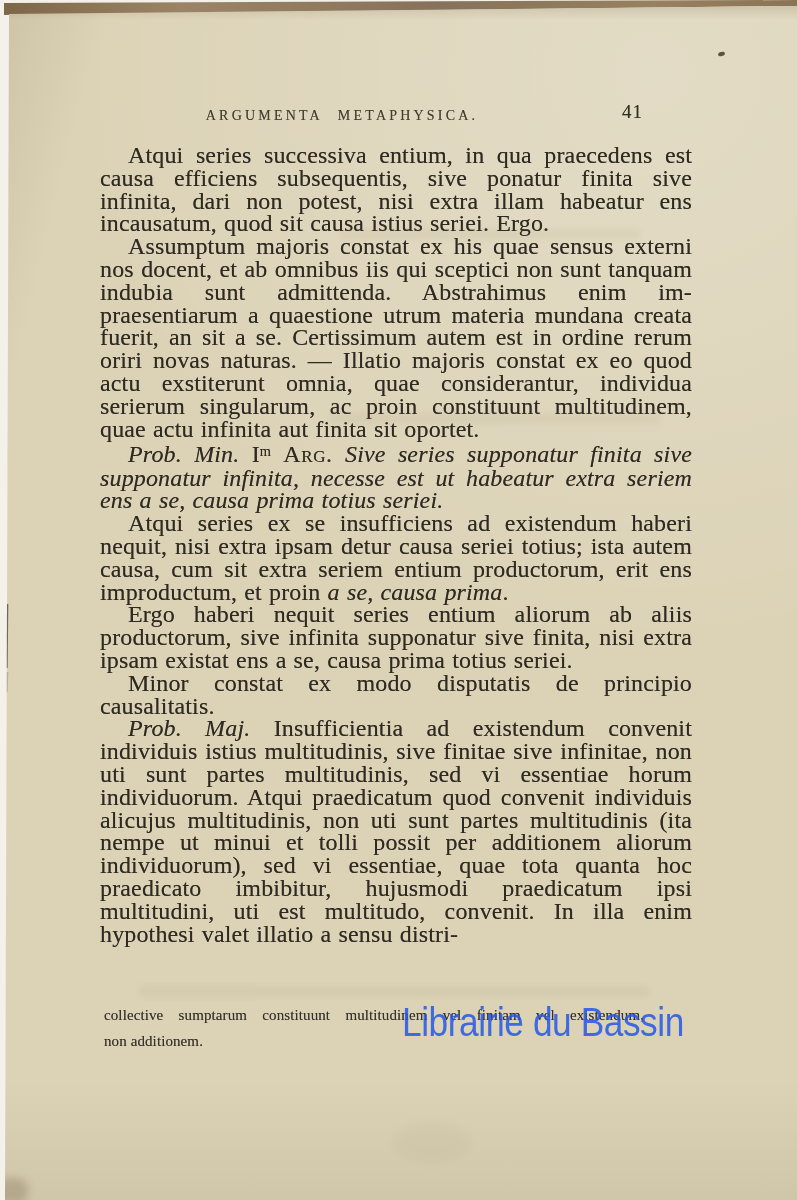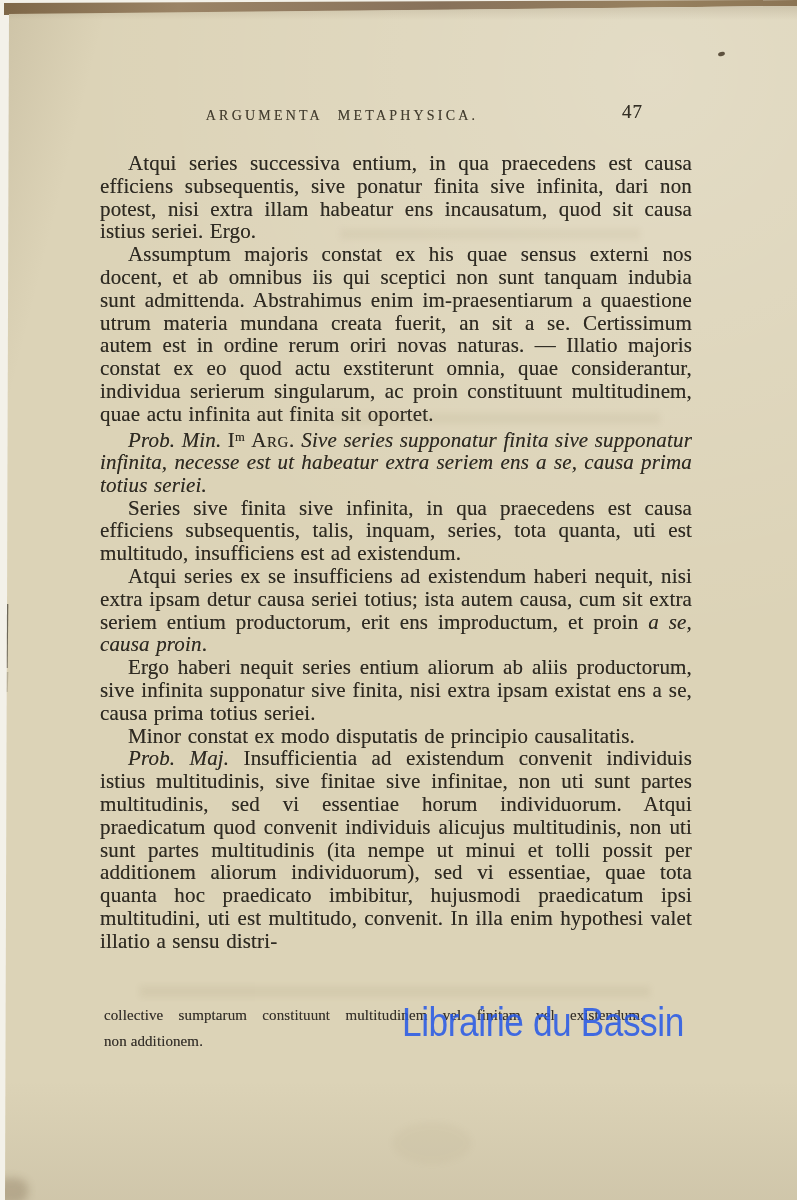--- a/index.html
+++ b/index.html
@@ -40,22 +40,22 @@
     font-size:14px;letter-spacing:3.2px;word-spacing:9px;
     color:#443e30;text-shadow:0 0 .6px rgba(68,62,48,.5);
   }
   .folio{
     position:absolute;left:622px;top:101px;
     font-size:19px;color:#332e24;letter-spacing:1px;
     text-shadow:0 0 .5px rgba(46,42,34,.5);
   }
 
   .body-text{
-    position:absolute;left:100px;top:152px;width:592px;
-    font-size:21px;line-height:22.8px;color:var(--ink,#2e2a22);
+    position:absolute;left:100px;top:144px;width:592px;
+    font-size:24px;line-height:22.8px;color:var(--ink,#2e2a22);
     text-shadow:0 0 .5px rgba(46,42,34,.55);
     word-spacing:1px;letter-spacing:.15px;
   }
   .para{margin:0;text-indent:28px;text-align:justify;}
   .seg-roman{font-style:normal;}
   .seg-italic{font-style:italic;}
   .seg-sup{vertical-align:.45em;font-size:.6em;letter-spacing:0;}
   .seg-smallcaps{font-variant:small-caps;letter-spacing:.6px;}
 
   .footnote{
@@ -99,28 +99,27 @@
 <div class="photo">
 
   <div class="top-edge"></div>
 
   <div class="page">
 
     <div class="running-head">
       <span class="head-title">ARGUMENTA METAPHYSICA.</span>
     </div>
 
-    <div class="folio">47</div>
+    <div class="folio">41</div>
 
     <div class="body-text">
         <p class="para indent"><span class="seg-roman">Atqui series successiva entium, in qua praecedens est causa efficiens subsequentis, sive ponatur finita sive infinita, dari non potest, nisi extra illam habeatur ens incausatum, quod sit causa istius seriei. Ergo.</span></p>
         <p class="para indent"><span class="seg-roman">Assumptum majoris constat ex his quae sensus externi nos docent, et ab omnibus iis qui sceptici non sunt tanquam indubia sunt admittenda. Abstrahimus enim im-praesentiarum a quaestione utrum materia mundana creata fuerit, an sit a se. Certissimum autem est in ordine rerum oriri novas naturas. — Illatio majoris constat ex eo quod actu exstiterunt omnia, quae considerantur, individua serierum singularum, ac proin constituunt multitudinem, quae actu infinita aut finita sit oportet.</span></p>
         <p class="para indent"><span class="seg-italic">Prob. Min.</span><span class="seg-roman"> I</span><span class="seg-sup">m</span><span class="seg-roman"> </span><span class="seg-smallcaps">Arg.</span><span class="seg-roman"> </span><span class="seg-italic">Sive series supponatur finita sive supponatur infinita, necesse est ut habeatur extra seriem ens a se, causa prima totius seriei.</span></p>
-        <p class="para indent"><span class="seg-roman">Series sive finita sive infinita, in qua praecedens est causa efficiens subsequentis, talis, inquam, series, tota quanta, uti est multitudo, insufficiens est ad existendum.</span></p>
-        <p class="para indent"><span class="seg-roman">Atqui series ex se insufficiens ad existendum haberi nequit, nisi extra ipsam detur causa seriei totius; ista autem causa, cum sit extra seriem entium productorum, erit ens improductum, et proin </span><span class="seg-italic">a se, causa proin</span><span class="seg-roman">.</span></p>
+        <p class="para indent"><span class="seg-roman">Atqui series ex se insufficiens ad existendum haberi nequit, nisi extra ipsam detur causa seriei totius; ista autem causa, cum sit extra seriem entium productorum, erit ens improductum, et proin </span><span class="seg-italic">a se, causa prima</span><span class="seg-roman">.</span></p>
         <p class="para indent"><span class="seg-roman">Ergo haberi nequit series entium aliorum ab aliis productorum, sive infinita supponatur sive finita, nisi extra ipsam existat ens a se, causa prima totius seriei.</span></p>
         <p class="para indent"><span class="seg-roman">Minor constat ex modo disputatis de principio causalitatis.</span></p>
         <p class="para indent"><span class="seg-italic">Prob. Maj.</span><span class="seg-roman"> Insufficientia ad existendum convenit individuis istius multitudinis, sive finitae sive infinitae, non uti sunt partes multitudinis, sed vi essentiae horum individuorum. Atqui praedicatum quod convenit individuis alicujus multitudinis, non uti sunt partes multitudinis (ita nempe ut minui et tolli possit per additionem aliorum individuorum), sed vi essentiae, quae tota quanta hoc praedicato imbibitur, hujusmodi praedicatum ipsi multitudini, uti est multitudo, convenit. In illa enim hypothesi valet illatio a sensu distri-</span></p>
       </div>
 
     <div class="footnote">
         <div class="fn-line fill">collective sumptarum constituunt multitudinem vel finitam vel existendum,</div>
         <div class="fn-line">non additionem.</div>
       </div>
 

